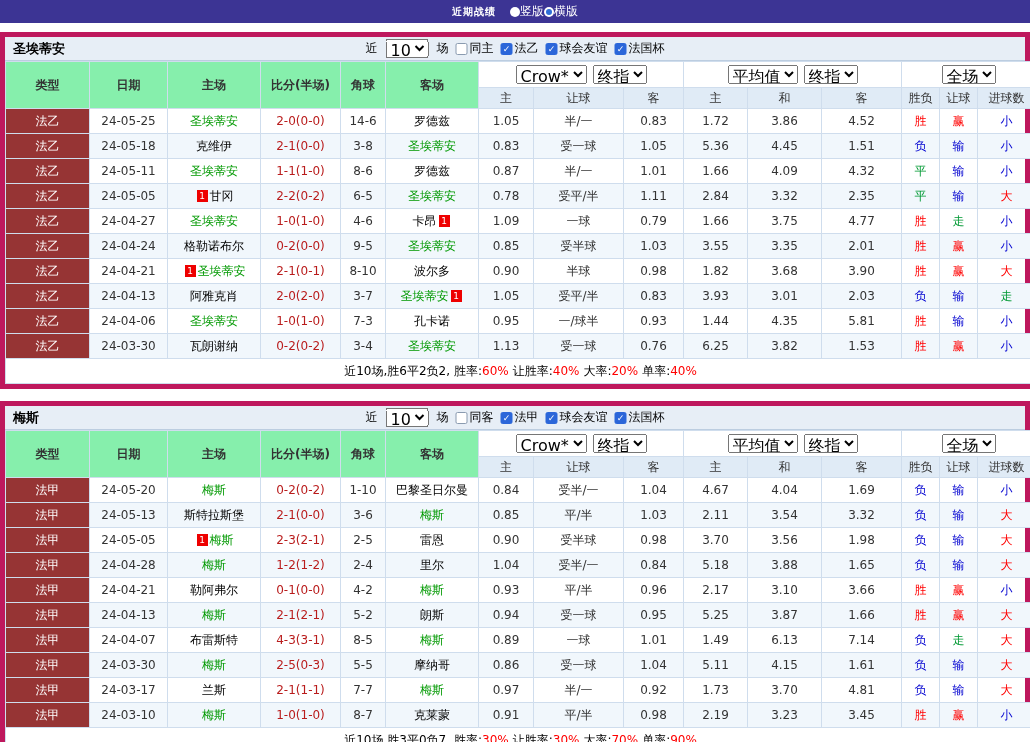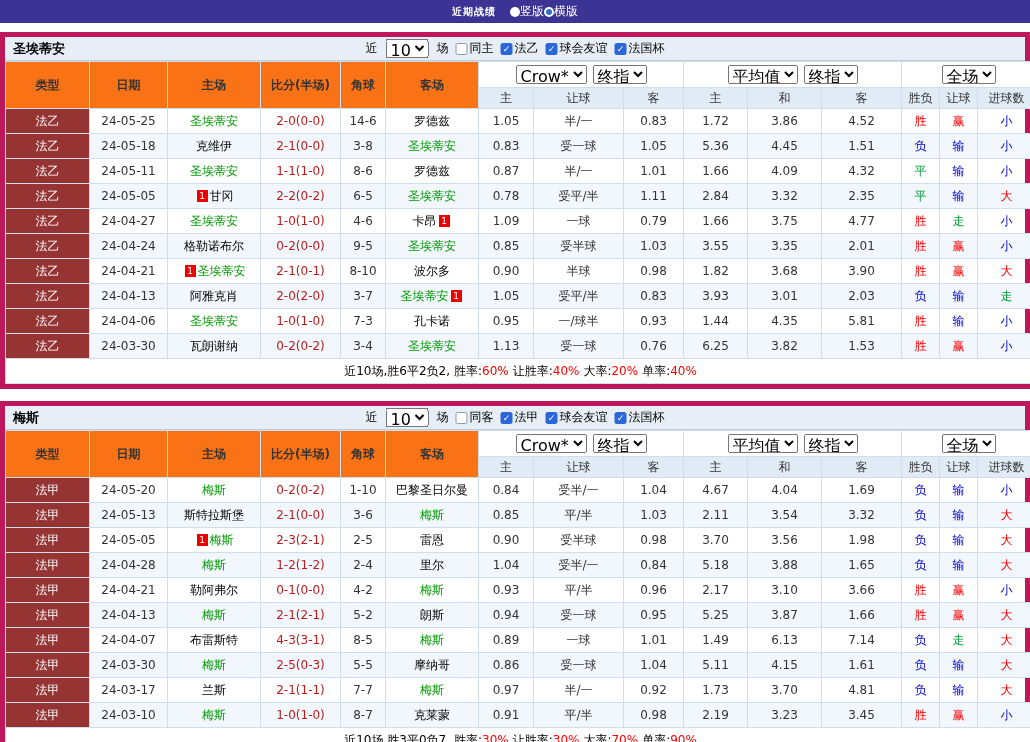--- a/index.html
+++ b/index.html
@@ -18,21 +18,21 @@
   .section-bar{height:24px;background:#e7eef6;border-bottom:1px solid #bccde0;display:flex;align-items:center;position:relative}
   .section-bar .team{font-weight:bold;font-size:13px;color:#000;margin-left:8px}
   .filters{position:absolute;left:50%;transform:translateX(-50%);display:flex;align-items:center;gap:5px;white-space:nowrap;color:#000}
   .chk{display:inline-flex;align-items:center;gap:2px;cursor:pointer;margin-left:2px}
   .cb{width:12px;height:12px;border:1px solid #8a9bb0;border-radius:2px;background:#fff;display:inline-flex;align-items:center;justify-content:center;font-size:9px;line-height:10px;color:#fff}
   .cb.on{background:#2b66d9;border-color:#2b66d9}
   select{font-size:16px;height:19px;font-family:"DejaVu Sans","Liberation Sans",sans-serif;margin:0 3px}
 
   table{border-collapse:collapse;width:100%;table-layout:fixed;text-align:center}
   th,td{border:1px solid #cfdded;padding:0;height:25px;overflow:hidden;white-space:nowrap;font-weight:normal}
-  thead th.mc{background:#f97316;font-weight:bold;color:#333}
+  thead th.mc{background:#86efac;font-weight:bold;color:#333}
   thead th.grp{background:#fff;height:26px}
   thead th.sub{background:#e0ebf6;height:21px;color:#333}
   tbody tr.alt td{background:#f1f7fc}
   td.league{background:#963434;color:#fff}
   tbody tr.alt td.league{background:#963434}
   td.score{color:#b91c1c}
   .team-focus{color:#090;cursor:pointer}
   .team-plain{color:#000000;cursor:pointer}
   .t-red{color:#f00}
   .t-blue{color:#0000d0}

